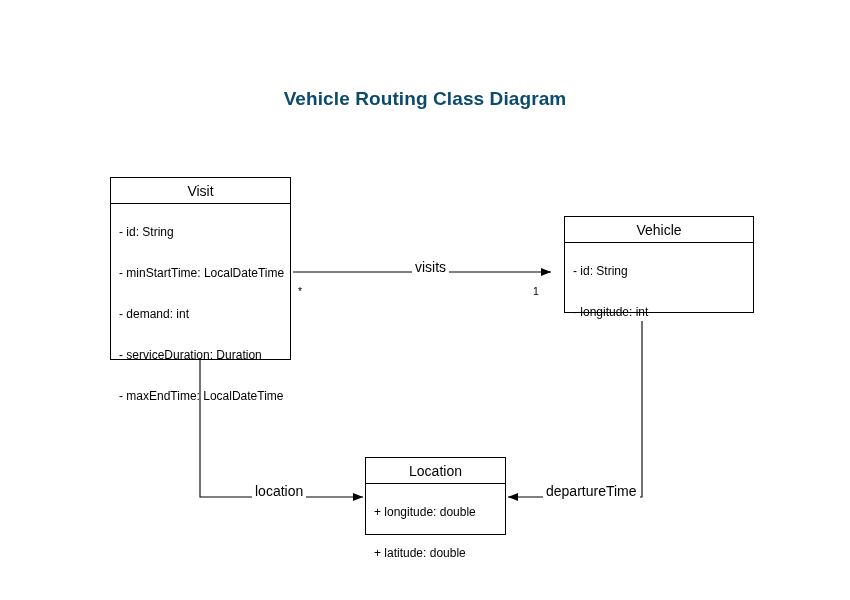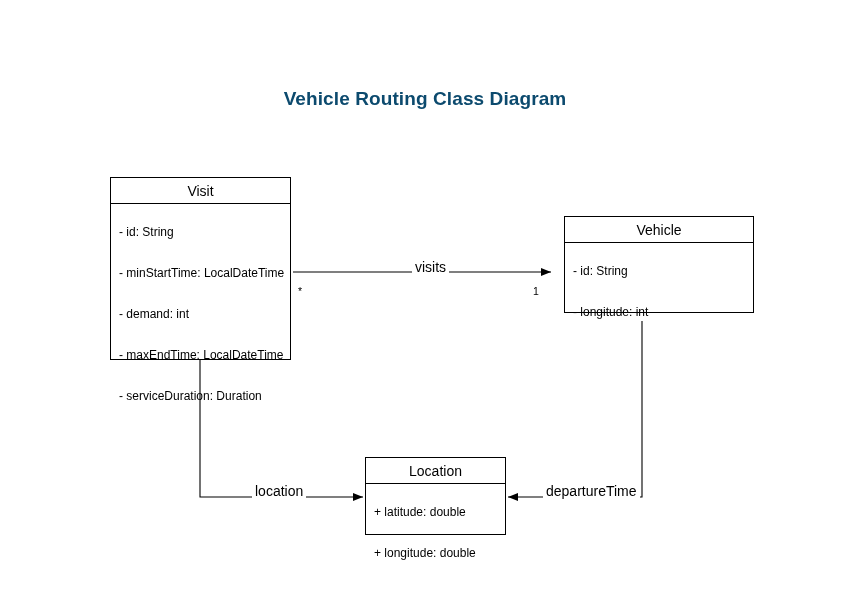--- a/index.html
+++ b/index.html
@@ -130,38 +130,38 @@
       <path d="M 642 321 L 642 497 L 508 497" fill="none" stroke="#000000" stroke-width="1.1" marker-end="url(#arrow-right)"></path>
     </g>
   </svg>
 
   <div class="uml-class" id="class-visit">
     <div class="uml-class-name">Visit</div>
     <div class="uml-attrs">
       <div class="uml-attr">- id: String</div>
       <div class="uml-attr">- minStartTime: LocalDateTime</div>
       <div class="uml-attr">- demand: int</div>
+      <div class="uml-attr">- serviceDuration: Duration</div>
       <div class="uml-attr">- maxEndTime: LocalDateTime</div>
-      <div class="uml-attr">- serviceDuration: Duration</div>
     </div>
   </div>
 
   <div class="uml-class" id="class-vehicle">
     <div class="uml-class-name">Vehicle</div>
     <div class="uml-attrs">
       <div class="uml-attr">- id: String</div>
       <div class="uml-attr">- longitude: int</div>
     </div>
   </div>
 
   <div class="uml-class" id="class-location">
     <div class="uml-class-name">Location</div>
     <div class="uml-attrs">
+      <div class="uml-attr">+ longitude: double</div>
       <div class="uml-attr">+ latitude: double</div>
-      <div class="uml-attr">+ longitude: double</div>
     </div>
   </div>
 
   <div class="edge-label" style="left:412px; top:259px;">visits</div>
 
   <div class="mult-label" style="left:298px; top:285px;">*</div>
 
   <div class="mult-label" style="left:533px; top:285px;">1</div>
 
   <div class="edge-label" style="left:252px; top:483px;">location</div>

